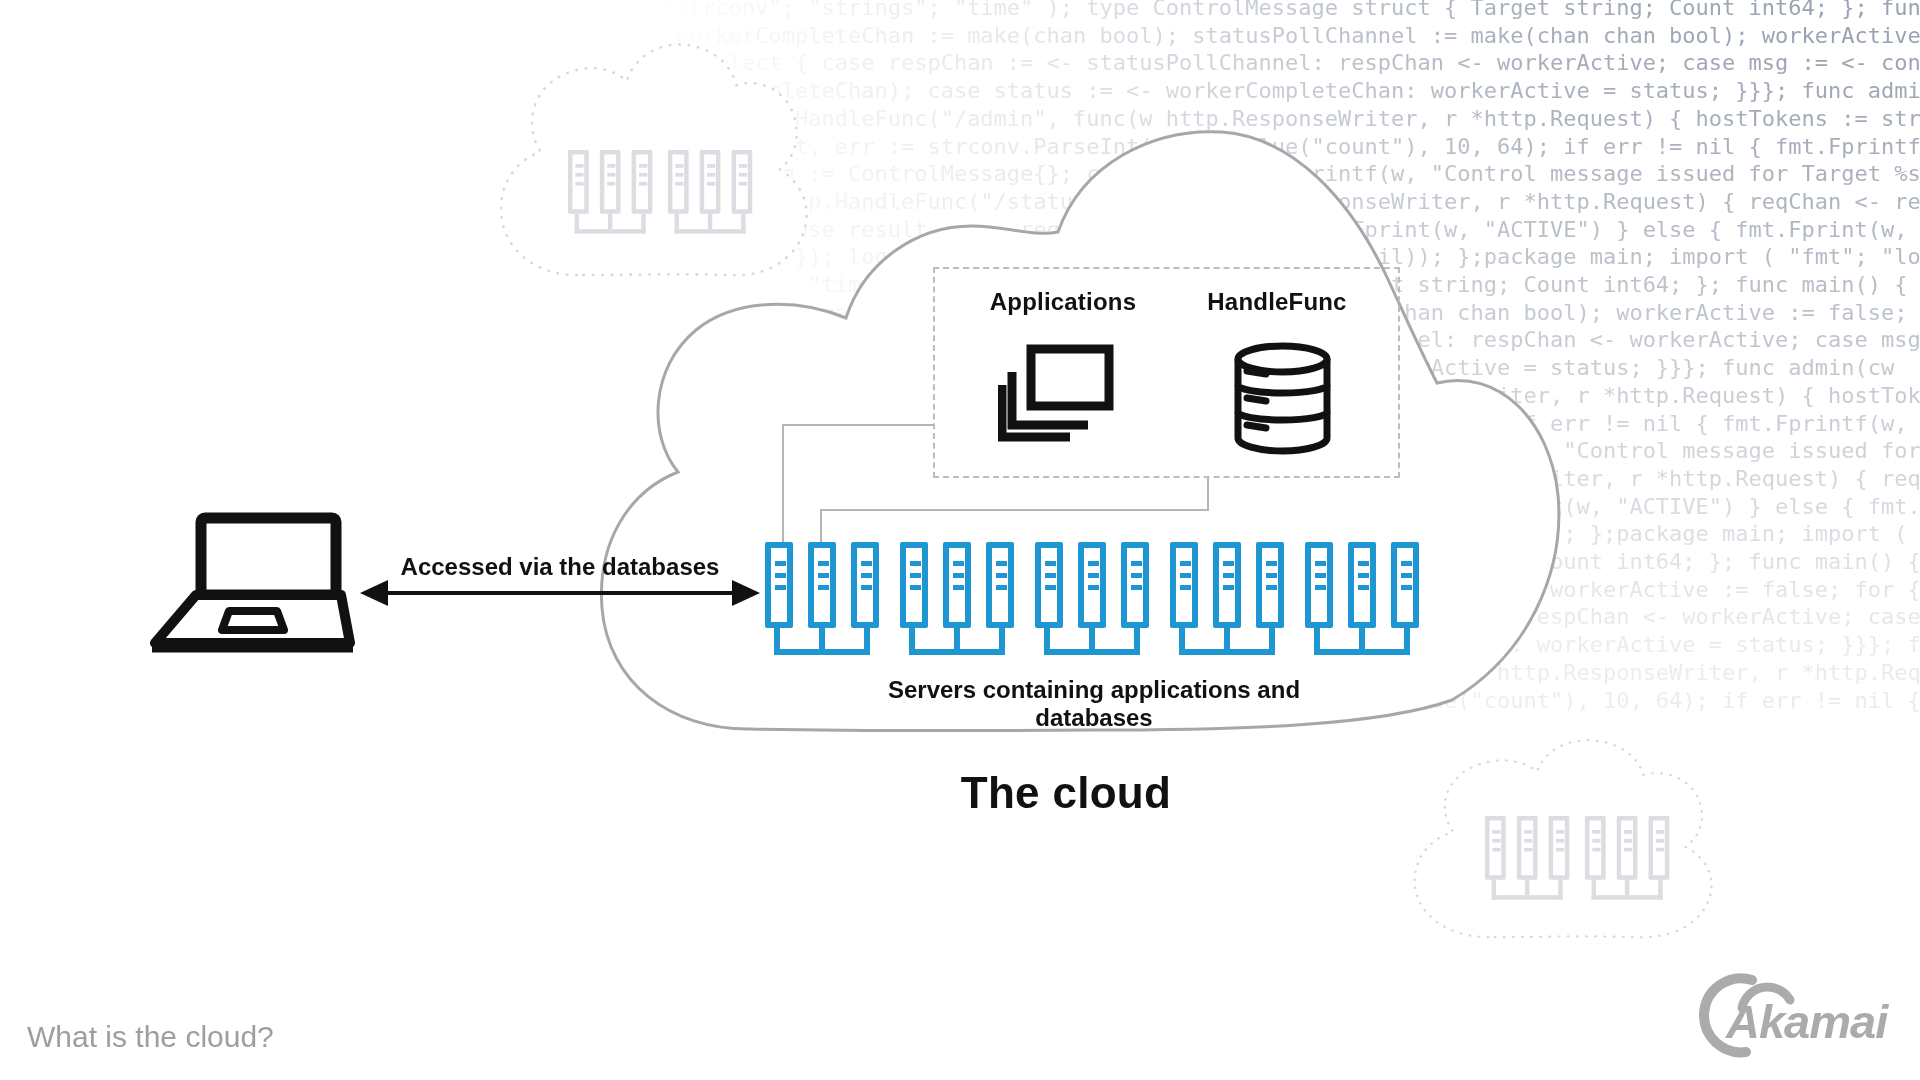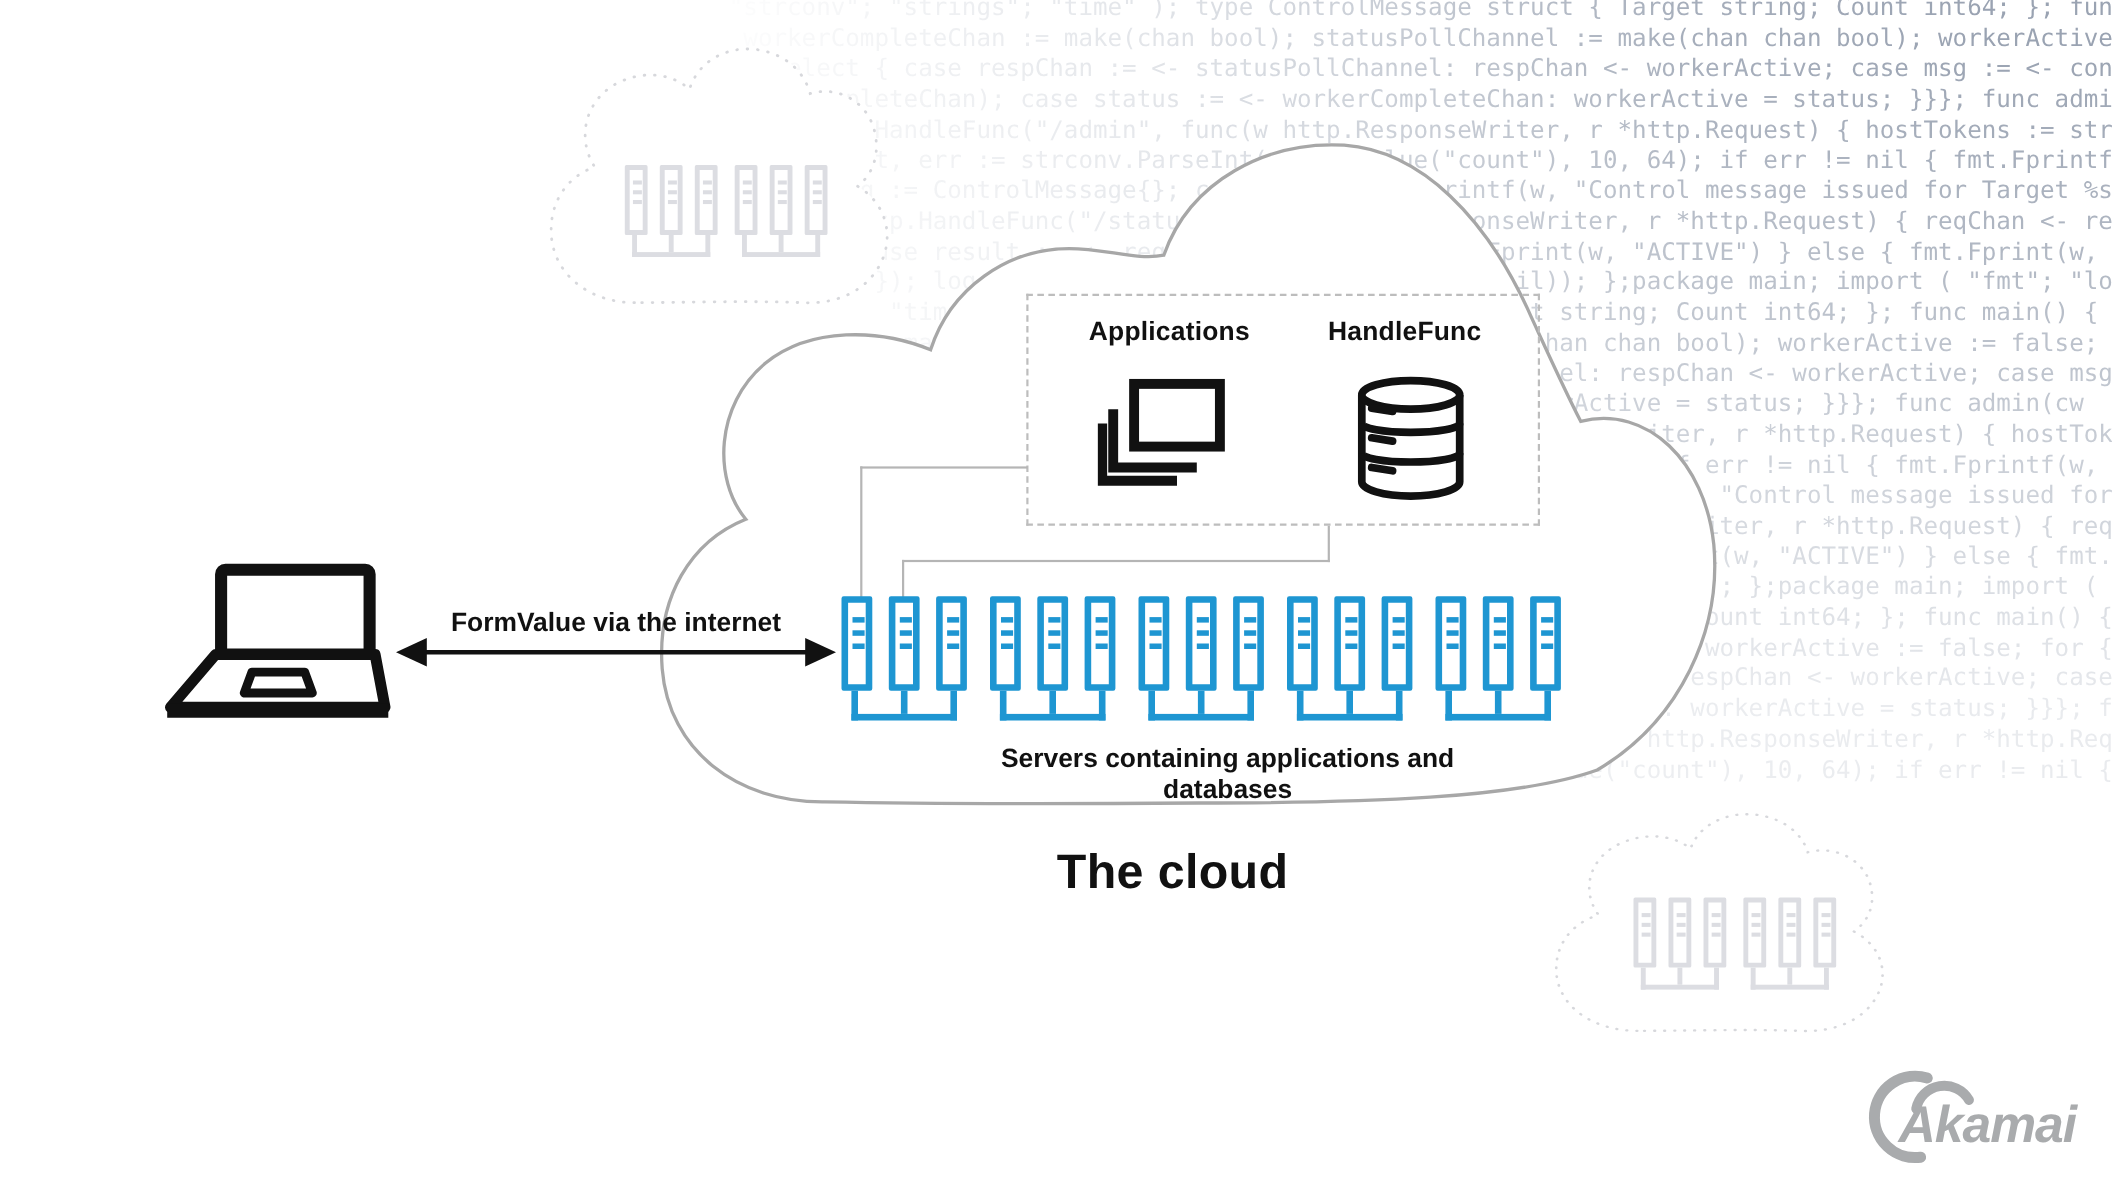--- a/index.html
+++ b/index.html
@@ -35,21 +35,21 @@
   .base-div{position:absolute;left:calc(50% - 3px);top:0;width:6px;height:100%;background:var(--srv);}
 
   
   #services-box{left:933px;top:267px;width:467px;height:211px;border:2px dashed #bdbdbd;box-sizing:border-box;}
   .box-label{font-size:24px;font-weight:700;text-align:center;letter-spacing:.2px;}
 
   
   .conn{background:#b5b5b5;}
 
   
-  #servers-caption{left:861px;top:676px;width:510px;text-align:center;font-size:24px;font-weight:700;}
+  #servers-caption{left:839px;top:676px;width:510px;text-align:center;font-size:24px;font-weight:700;}
   #cloud-title{left:866px;top:768px;width:400px;text-align:center;font-size:44px;font-weight:700;letter-spacing:.3px;}
   #arrow-label{left:360px;top:553px;width:400px;text-align:center;font-size:24px;font-weight:700;}
   #page-question{left:27px;top:1020px;font-size:30px;font-weight:500;color:#9e9e9e;}
 
   
   #akamai-logo{left:1690px;top:972px;width:225px;height:95px;}
 </style>
 </head>
 <body>
 
@@ -330,22 +330,23 @@
     <path d="M51 92 L10 140 L205 140 L196 92 Z" fill="#fff" stroke="#111" stroke-width="10" stroke-linejoin="round"></path>
     <path d="M7 143 L208 143" stroke="#111" stroke-width="13"></path>
     <path d="M84 108 L77 127 L139 127 L132 108 Z" fill="#fff" stroke="#111" stroke-width="8" stroke-linejoin="round"></path>
   </svg>
 
   <svg class="abs z6" style="left:360px;top:574px;" width="400" height="40" viewBox="0 0 400 40">
     <line x1="22" y1="19" x2="378" y2="19" stroke="#111" stroke-width="4"></line>
     <polygon points="0,19 28,6 28,32" fill="#111"></polygon>
     <polygon points="400,19 372,6 372,32" fill="#111"></polygon>
   </svg>
-  <div id="arrow-label" class="abs z6">FormValue via the internet</div>
-
+  <div id="arrow-label" class="abs z6">Accessed via the databases</div>
+
+  <div id="page-question" class="abs z6">What is the cloud?</div>
 
   <svg id="akamai-logo" class="abs z6" viewBox="0 0 225 95">
     <g>
       <path d="M62 8 A37 37 0 1 0 56 80" fill="none" stroke="#a9abad" stroke-width="10" stroke-linecap="round"></path>
       <path d="M52 36 A26 26 0 0 1 100 28" fill="none" stroke="#a9abad" stroke-width="9" stroke-linecap="round"></path>
     </g>
     <text x="36" y="66" font-family="Liberation Sans, sans-serif" font-size="47" font-weight="bold" font-style="italic" fill="#a9abad" letter-spacing="-1" id="akamai-text">Akamai</text>
   </svg>
 
 </div>

